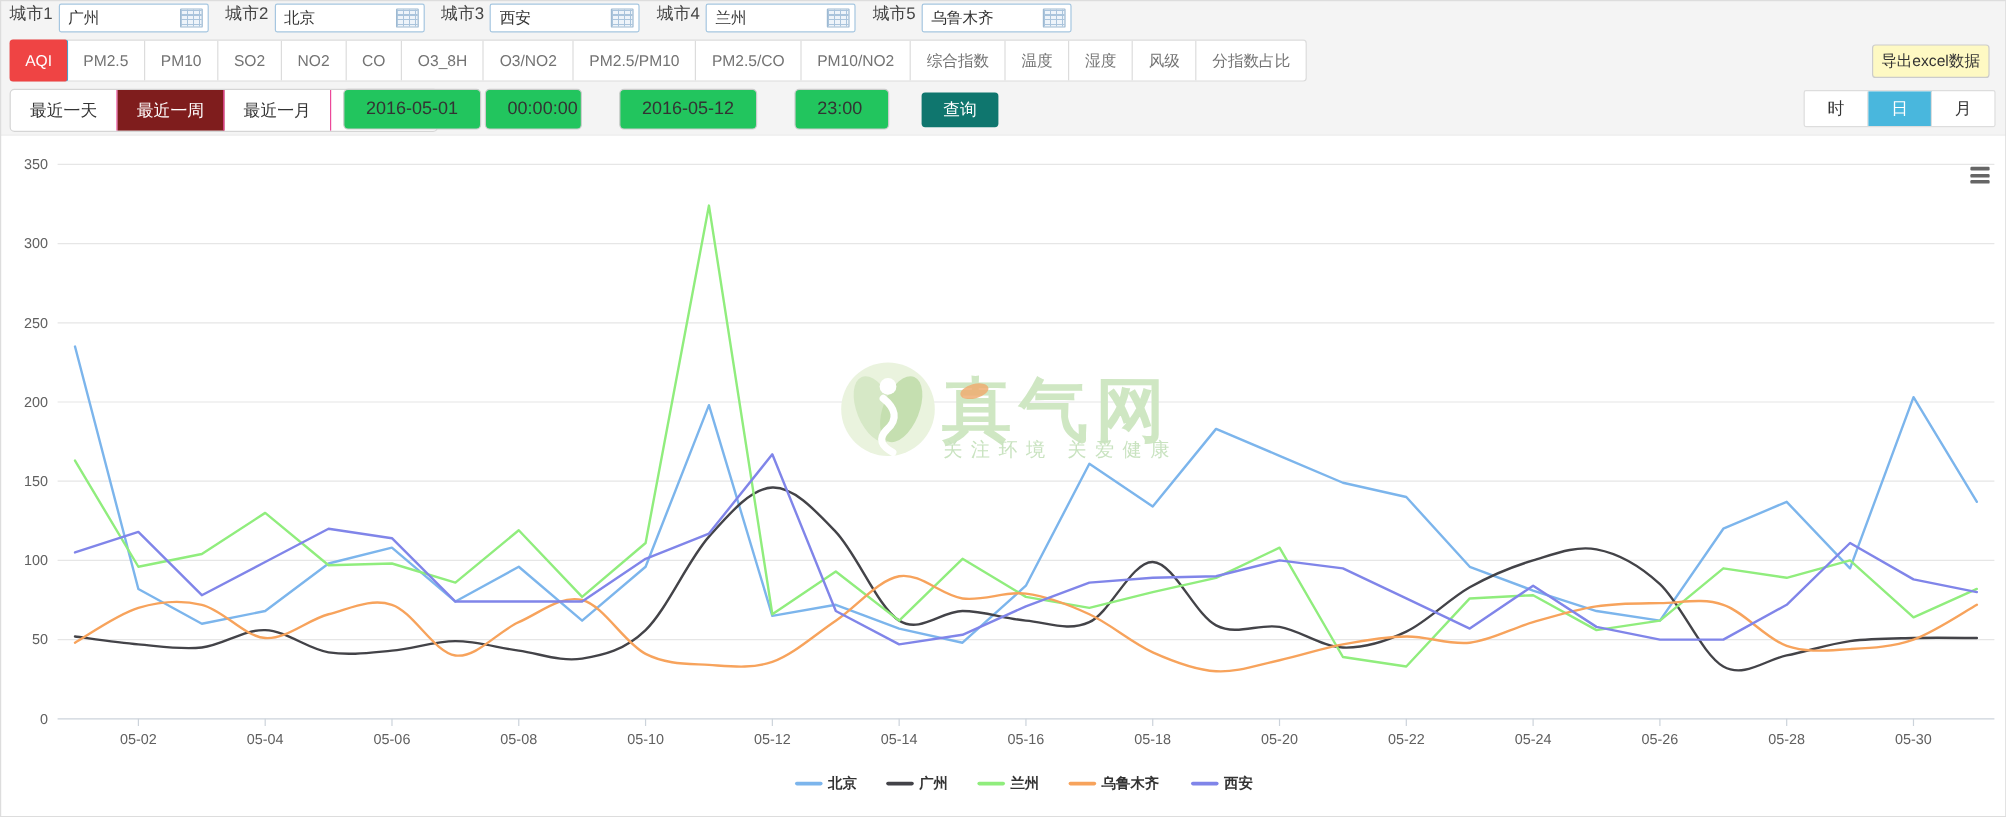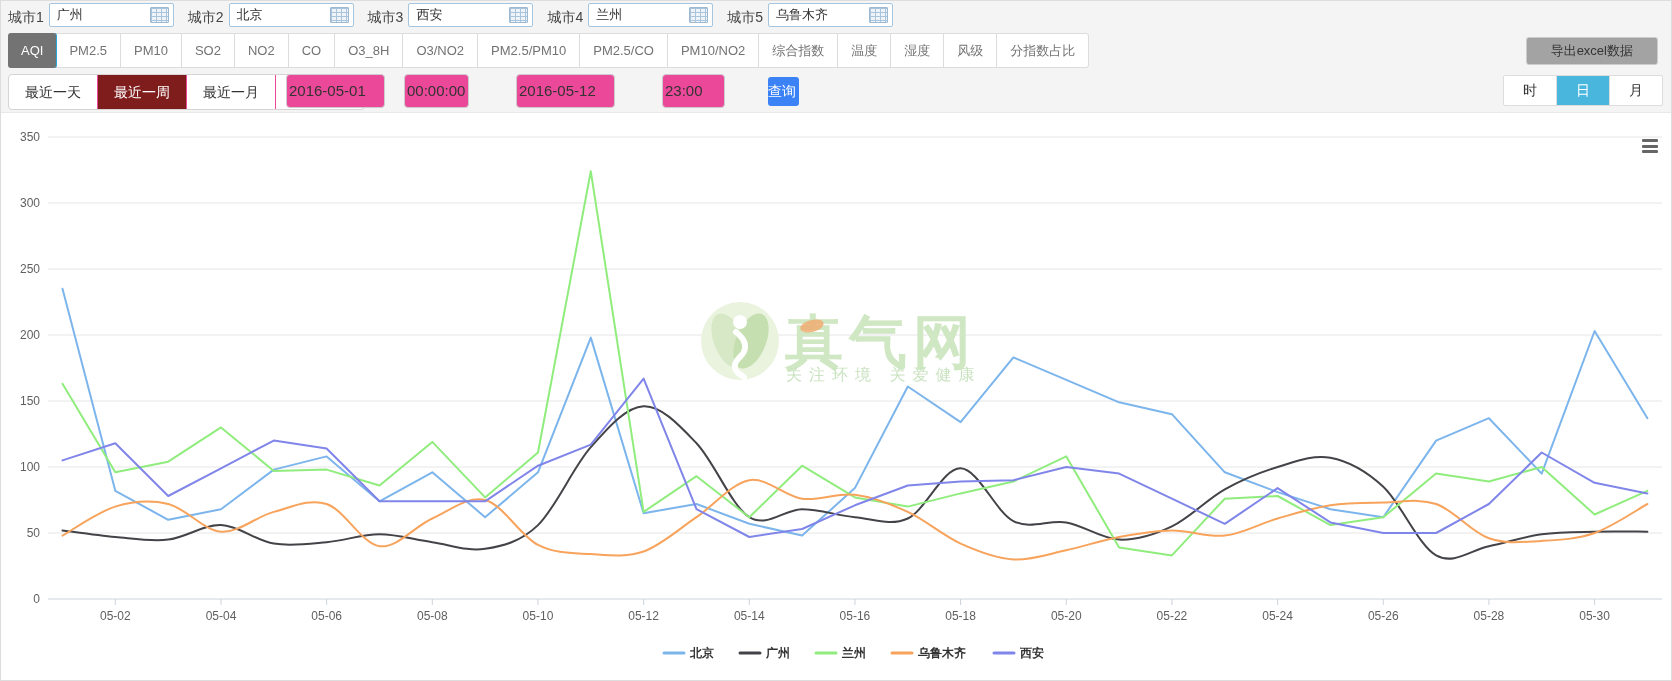--- a/index.html
+++ b/index.html
@@ -6,43 +6,43 @@
   body{
     width:1672px;height:681px;position:relative;overflow:hidden;
     background:#f4f4f4;
     font-family:"Liberation Sans","DejaVu Sans",sans-serif;
     -webkit-font-smoothing:antialiased;
   }
   .page-border{position:absolute;inset:0;border:1px solid #ddd;pointer-events:none;z-index:50}
 
   
   .cities{position:absolute;top:0;left:0;right:0;height:30px;display:flex;align-items:center;padding-left:8px;gap:14px;background:#f4f4f4}
-  .city{display:flex;align-items:flex-end;gap:5px}
+  .city{display:flex;align-items:flex-start;gap:5px}
   .clabel{font-size:14px;color:#444}
   .cinput{width:112px;height:22px;border:1px solid #a5c6e0;border-radius:2px;background:#fff;display:flex;align-items:center;justify-content:space-between;padding:0 4px 0 7px;cursor:pointer}
   .cval{font-size:13px;color:#333;white-space:nowrap}
   .grid-ico{width:17px;height:14px;border:1px solid #9db9d2;border-radius:1px;background:
     repeating-linear-gradient(180deg,#aac4dc 0 1px,rgba(0,0,0,0) 1px 4px),
     repeating-linear-gradient(90deg,#aac4dc 0 1px,rgba(0,0,0,0) 1px 5px),#eef4fa;
     flex:none}
 
   
   .tabbar{position:absolute;top:33px;left:8px;display:inline-flex;background:#fff;border:1px solid #dcdcdc;border-radius:3px}
   .tab{padding:0 13px;line-height:33px;font-size:13px;color:#737373;border-right:1px solid #dcdcdc;cursor:pointer;white-space:nowrap}
   .tab:last-child{border-right:none}
-  .tab.active{background:#737373;color:#fff;border-radius:3px;margin:-1px -1px -1px -1px;line-height:35px;border-right-color:#2ba7db}
-  .export-btn{position:absolute;top:37px;right:14px;padding:0 24px;line-height:26px;font-size:13px;color:#333;background:#a3a3a3;border:1px solid #ccc;border-radius:3px;cursor:pointer}
+  .tab.active{background:#ef4444;color:#fff;border-radius:3px;margin:-1px -1px -1px -1px;line-height:35px;border-right-color:#2ba7db}
+  .export-btn{position:absolute;top:37px;right:14px;padding:0 7px;line-height:26px;font-size:13px;color:#333;background:#fef9c3;border:1px solid #ccc;border-radius:3px;cursor:pointer}
 
   
   .quickgroup{position:absolute;top:74px;left:8px;display:inline-flex;background:#fff;border:1px solid #d5d5d5;border-radius:4px;overflow:hidden}
   .qbtn{padding:0 16px;line-height:34px;font-size:14px;color:#333;border-right:1px solid #ec4899;cursor:pointer;white-space:nowrap}
   .qbtn:last-child{border-right:none}
   .qbtn.active{background:#7f1d1d;color:#fff}
-  .dtinput{position:absolute;top:74px;height:32px;line-height:32px;background:#ec4899;border:1px solid #ccc;border-radius:4px;font-size:15px;color:#333;padding-left:2px;cursor:text}
-  .query-btn{position:absolute;top:77px;left:768px;width:31px;height:29px;line-height:29px;background:#3b82f6;color:#fff;font-size:14px;border-radius:3px;cursor:pointer}
+  .dtinput{position:absolute;top:74px;height:32px;line-height:32px;background:#22c55e;border:1px solid #ccc;border-radius:4px;font-size:15px;color:#333;padding-left:18px;cursor:text}
+  .query-btn{position:absolute;top:77px;left:768px;width:64px;height:29px;line-height:29px;text-align:center;background:#0f766e;color:#fff;font-size:14px;border-radius:3px;cursor:pointer}
   .grangroup{position:absolute;top:75px;right:9px;display:inline-flex;background:#fff;border:1px solid #ddd;border-radius:2px;overflow:hidden}
   .gbtn{width:52px;line-height:29px;text-align:center;font-size:14px;color:#333;border-right:1px solid #ddd;cursor:pointer}
   .gbtn:last-child{border-right:none}
   .gbtn.active{background:#49b7dd;color:#fff}
 
   
   .chart-panel{position:absolute;top:112px;left:0;right:0;bottom:0;background:#fff;border-top:1px solid #e8e8e8}
   #chart-svg{display:block}
   .hamburger{position:absolute;top:26px;right:14px;width:16px;height:14px;display:flex;flex-direction:column;justify-content:space-between;cursor:pointer}
   .hamburger span{display:block;height:3px;background:#666;border-radius:1px}

